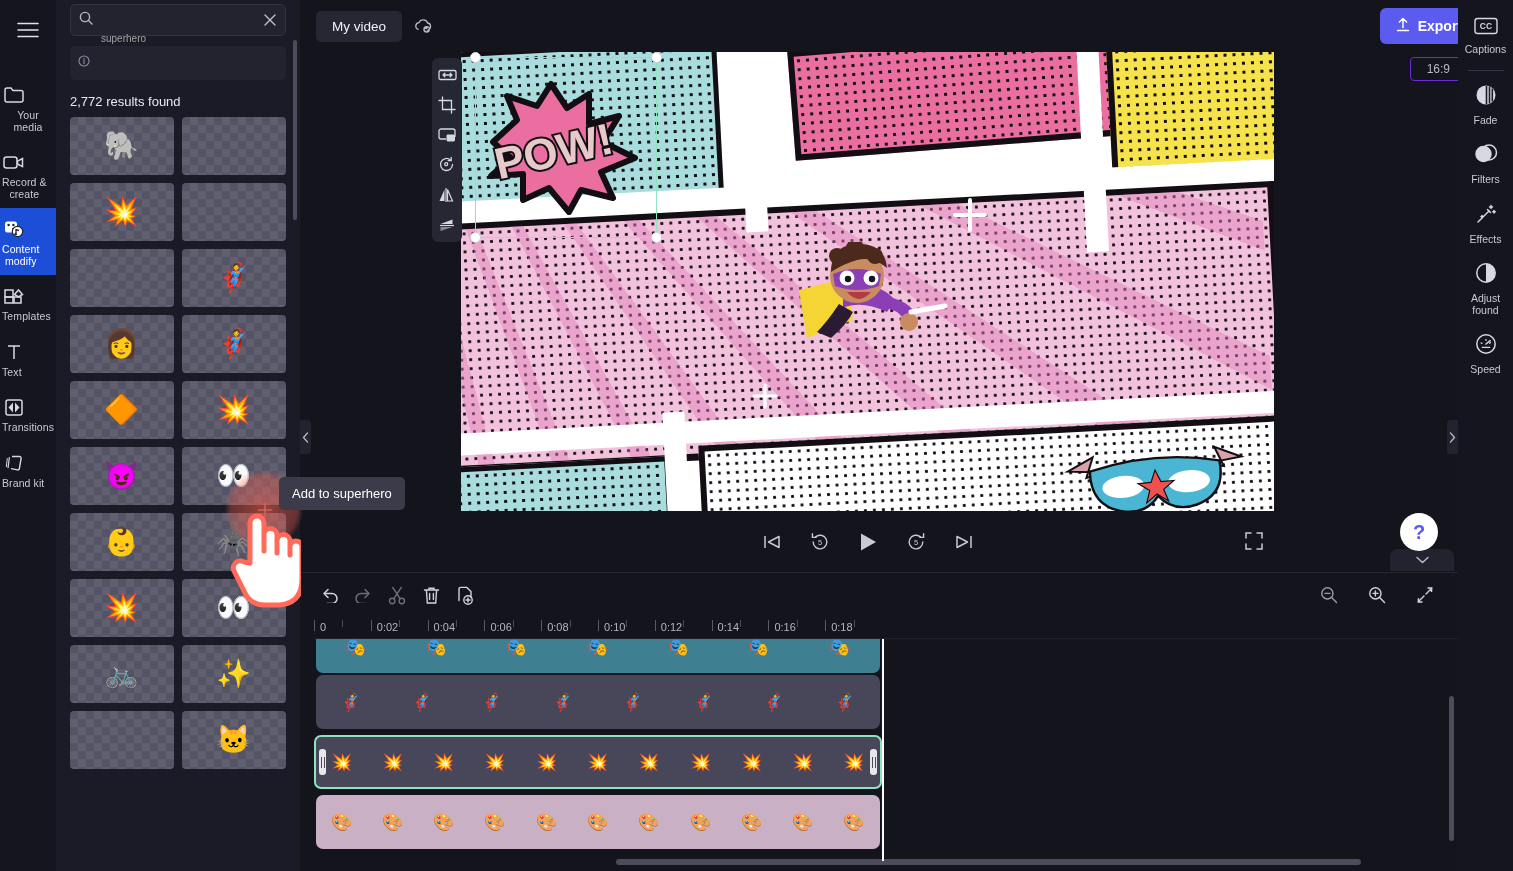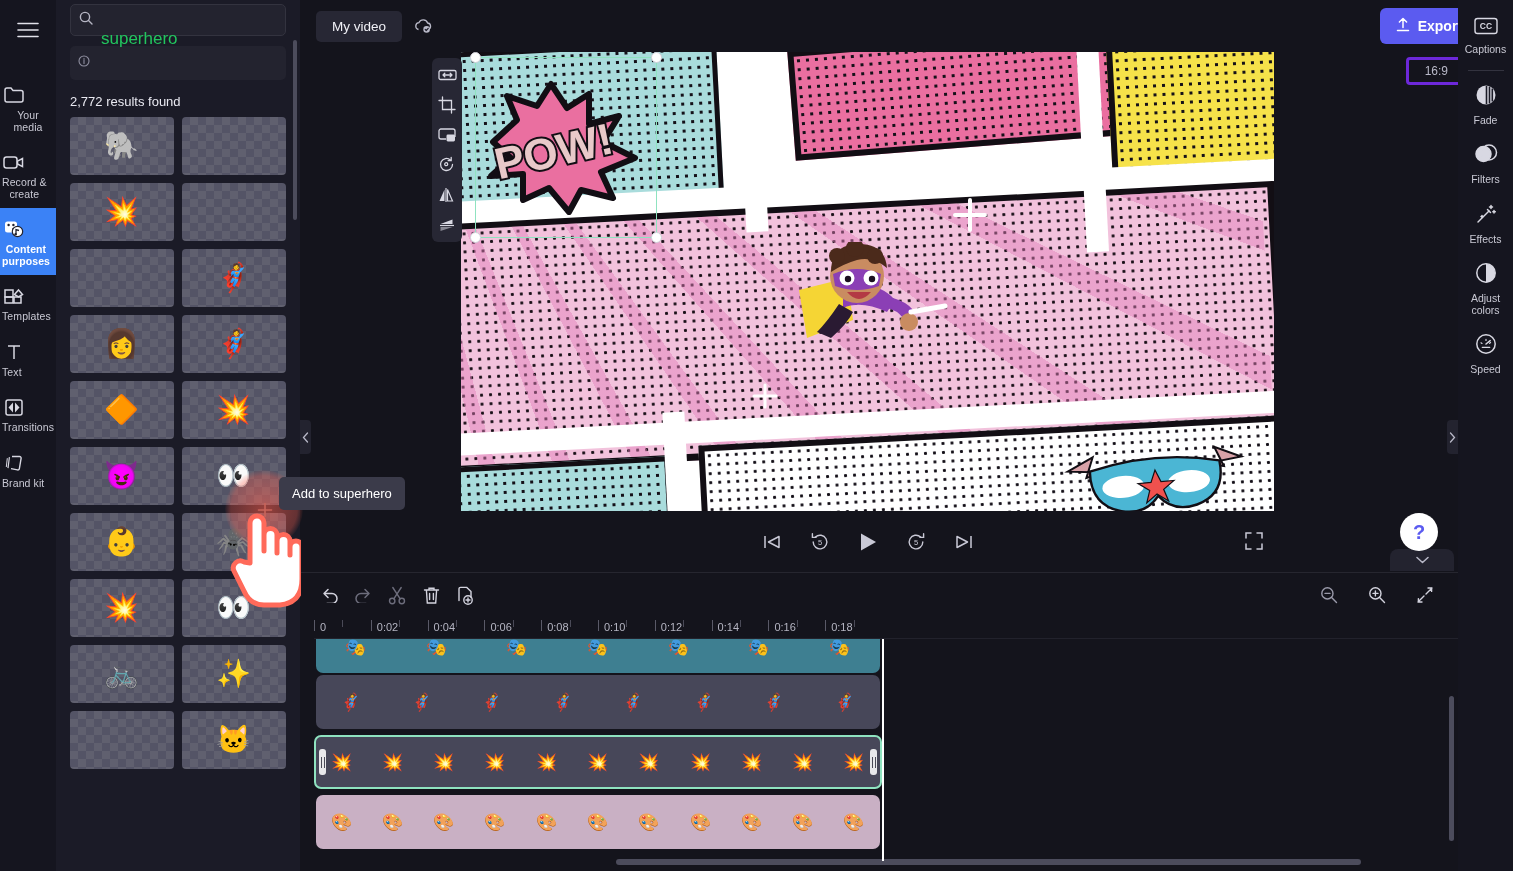--- a/index.html
+++ b/index.html
@@ -19,21 +19,21 @@
     flex: 0 0 56px; padding-top: 10px;
   }
   .rail-hamburger {
     width: 40px; height: 40px; display: flex; align-items: center; justify-content: center;
     margin-bottom: 18px; cursor: pointer; border-radius: 6px;
   }
   .rail-item {
     width: 56px; padding: 9px 2px 8px; display: flex; flex-direction: column;
     align-items: flex-start; gap: 3px; cursor: pointer;
   }
-  .rail-item.active { background: #3b82f6; font-weight: bold; }
+  .rail-item.active { background: #1d4ed8; }
   .rail-item .ic { width: 24px; height: 24px; display:flex; align-items:center; justify-content:center; }
   .rail-item .lbl {
     font-size: 10.5px; line-height: 11.5px; color: #c9c9d4; text-align: center;
     letter-spacing: .1px;
   }
   .rail-item.active .lbl { color: #ffffff; }
 
   
   .panel {
     width: 244px; flex: 0 0 244px; height: 871px; background: #1b1b27;
@@ -53,21 +53,21 @@
   .gl5 { right:0; top:0; width:4px; height:4px; background:#1b1b27; transform:rotate(45deg) translate(2px,-2px);}
   .panel-title { font-size: 14.5px; font-weight: 700; color: #fff; }
 
   .search-wrap { margin: 4px 14px 0 14px; }
   .search-box {
     height: 32px; background: #23232f; border: 1px solid #33333f; border-radius: 5px;
     display: flex; align-items: center; gap: 8px; padding: 0 8px;
   }
   .search-box input {
     flex: 1; background: transparent; border: none; outline: none;
-    color: #22c55e; font-size: 17px; font-family: "Liberation Sans", sans-serif; margin-top: 37px;
+    color: #a3a3a3; font-size: 10px; font-family: "Liberation Sans", sans-serif; margin-top: 37px;
   }
   .search-box input::placeholder { color: #8a8a99; }
   .clear-x { cursor: pointer; width: 14px; height: 14px; display:flex;align-items:center;justify-content:center; }
 
   .notice {
     margin: 10px 14px 0 14px; background: #23232f; border-radius: 5px;
     padding: 8px 10px 9px 8px; display: flex; gap: 7px;
     font-size: 11px; line-height: 14.5px; color: #a9a9b8;
   }
   .notice a { color: #a9a9b8; text-decoration: underline; }
@@ -114,21 +114,21 @@
   }
 
   
   .stage { position: relative; height: 470px; }
   .canvas {
     position: absolute; left: 161px; top: 0px; width: 813px; height: 459px;
     overflow: hidden; background: #f3f0ee;
   }
   .ratio-badge {
     position: absolute; right: 46px; top: 5px;
-    border: 3px solid #6d28d9; border-radius: 4px; color: #b9b9c8;
+    border: 1px solid #6d28d9; border-radius: 4px; color: #b9b9c8;
     font-size: 12px; padding: 4px 16px; cursor: pointer;
   }
 
   
   .obj-toolbar {
     position: absolute; left: 132px; top: 6px; width: 30px;
     background: #272734; border-radius: 6px; padding: 6px 0;
     display: flex; flex-direction: column; align-items: center; gap: 8px; z-index: 5;
   }
   .obj-toolbar .ti { width: 22px; height: 22px; display:flex;align-items:center;justify-content:center; cursor: pointer; }
@@ -312,21 +312,21 @@
           <circle cx="6.6" cy="7" r="1.2" fill="#23232f"></circle>
             <circle cx="11.4" cy="11" r="1.2" fill="#23232f"></circle>
           <circle cx="11.4" cy="7" r="1.2" fill="#23232f"></circle>
           <circle cx="15.5" cy="13.5" r="5.2" fill="#fff" stroke="#23232f" stroke-width="1.2"></circle>
           <path d="M14 16.3v-4.6l3 .8" stroke="#23232f" stroke-width="1.3" fill="none"></path>
           <circle cx="13.6" cy="16.3" r="1.2" fill="#23232f"></circle>
         </svg>
       </span>
       <span class="lbl">
         <span>Content</span><br>
-        <span>purposes</span>
+        <span>modify</span>
       </span>
     </div>
 
     <div class="rail-item">
       <span class="ic">
         <svg width="24" height="22" viewBox="0 0 24 22" fill="none" stroke="#d8d8e2" stroke-width="1.5">
           <rect x="3" y="5" width="8" height="7"></rect>
             <rect x="3" y="12" width="8" height="6"></rect>
           <path d="M12 12h7v6h-7z"></path>
             <path d="M12.5 9.5l4-4.6 4 4.6-4 2.4z"></path>
@@ -943,21 +943,21 @@
 
       <div class="rrail-item">
         <span>
           <svg width="24" height="24" viewBox="0 0 24 24" fill="none" stroke="#d8d8e2" stroke-width="1.5">
             <circle cx="12" cy="12" r="9.2"></circle>
               <path d="M12 2.8a9.2 9.2 0 0 1 0 18.4z" fill="#d8d8e2" stroke="none"></path>
             </svg>
         </span>
         <span class="lbl">
           <span>Adjust</span><br>
-          <span>colors</span>
+          <span>found</span>
         </span>
       </div>
 
       <div class="rrail-item">
         <span>
           <svg width="24" height="24" viewBox="0 0 24 24" fill="none" stroke="#d8d8e2" stroke-width="1.5" stroke-linecap="round">
             <circle cx="12" cy="12" r="9.2"></circle>
               <path d="M12 12l4.2-3.4"></path>
             <path d="M7 10.8l1 .6M12 7.4v1M16.6 10.6l-1 .7M8.3 15.4h7.4" stroke-width="1.2"></path>
             </svg>

